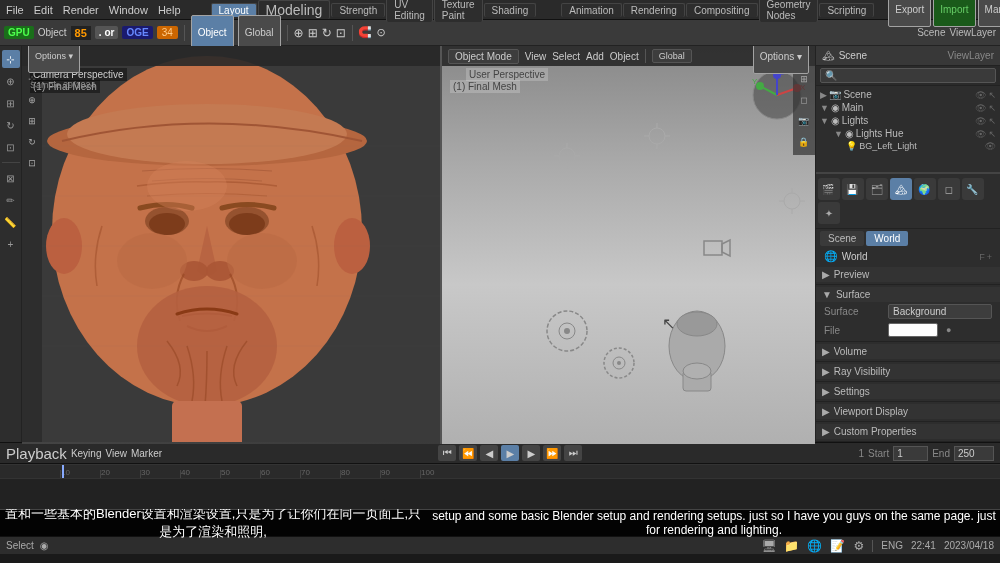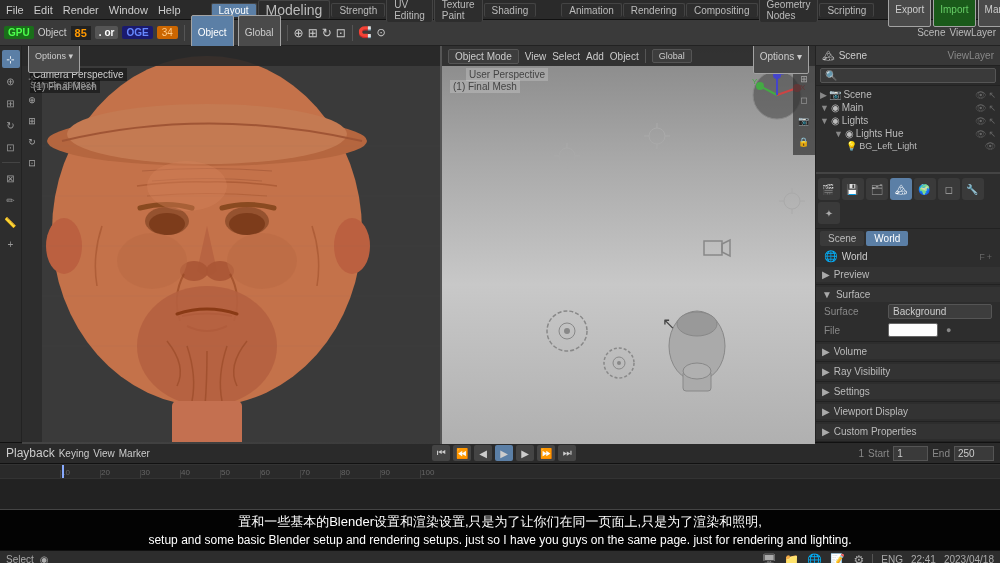--- a/index.html
+++ b/index.html
@@ -305,24 +305,24 @@
       position: absolute;
       left: 62px;
       top: 0;
       width: 2px;
       height: 100%;
       background: #88aaff;
       z-index: 5;
     }
 
     .subtitle-bar {
-      height: 41px;
+      height: 27px;
       background: rgba(0,0,0,0.85);
       display: flex;
-      flex-direction: column;
+      flex-direction: row;
       align-items: center;
       justify-content: center;
       gap: 2px;
       border-top: 1px solid #444;
     }
     .subtitle-cn {
       font-size: 13px;
       color: #fff;
       text-align: center;
     }
@@ -938,21 +938,21 @@
           <span>Custom Properties</span>
         </div>
       </div>
 
     </div>
   </div>
 
 </div>
 
 <div class="nav-bar">
-  <span class="menu-item" style="font-size:12px;">Playback</span>
+  <span class="menu-item" style="font-size:15px;">Playback</span>
   <span class="menu-item" style="font-size:10px;">Keying</span>
   <span class="menu-item" style="font-size:10px;">View</span>
   <span class="menu-item" style="font-size:10px;">Marker</span>
 
   <div style="display:flex;align-items:center;gap:3px;margin:0 auto;">
     <div class="play-btn">⏮</div>
     <div class="play-btn">⏪</div>
     <div class="play-btn">◀</div>
     <div class="play-btn" style="background:#5b7fa6;">▶</div>
     <div class="play-btn">▶</div>

